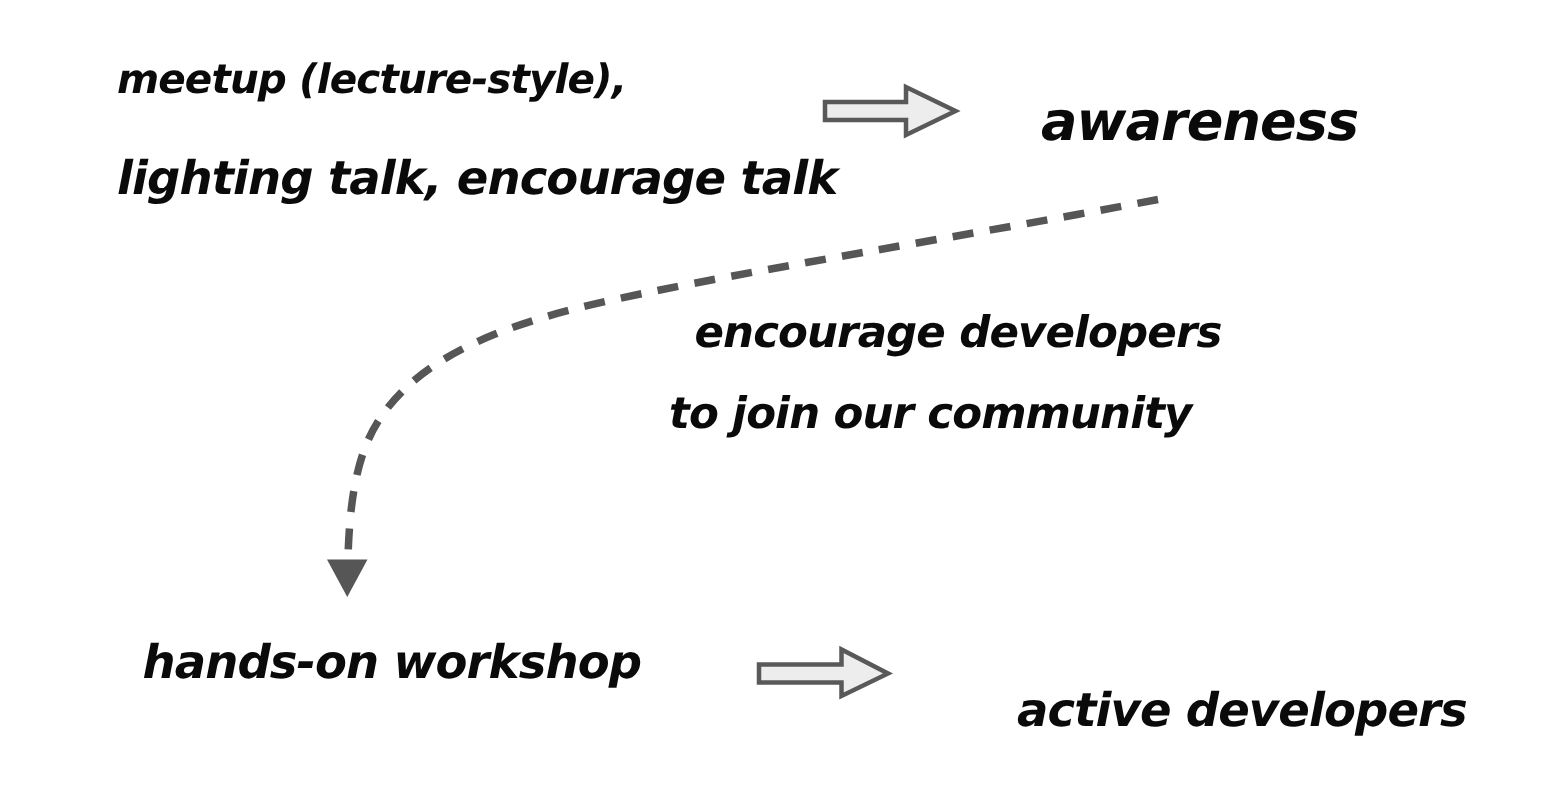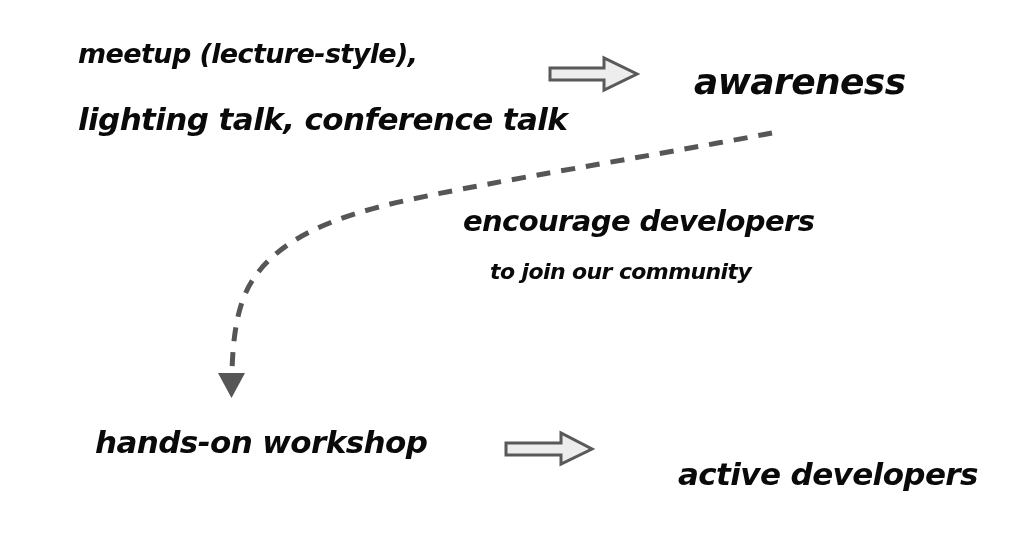--- a/index.html
+++ b/index.html
@@ -33,21 +33,21 @@
   #txt-meetup-line2 {
     left: 78px;  top: 104px; font-size: 31px; line-height: 1;
   }
   #txt-awareness {
     left: 694px; top: 64px;  font-size: 36px; line-height: 1;
   }
   #txt-encourage-line1 {
     left: 446px; top: 207px; font-size: 29px; line-height: 1; margin-left: 17px;
   }
   #txt-encourage-line2 {
-    left: 446px; top: 261px; font-size: 22px; line-height: 1; margin-left: 44px;
+    left: 446px; top: 261px; font-size: 29px; line-height: 1;
   }
   #txt-workshop {
     left: 95px;  top: 427px; font-size: 31px; line-height: 1;
   }
   #txt-active-devs {
     left: 678px; top: 427px; font-size: 31px; line-height: 1; margin-top: 32px;
   }
 
   
   #vector-layer {
@@ -59,21 +59,21 @@
   }
   #vector-layer .pointer { pointer-events: auto; }
 </style>
 </head>
 <body>
 
 <div id="canvas">
 
   <div class="hand" id="txt-meetup-line1">meetup (lecture-style),</div>
 
-  <div class="hand" id="txt-meetup-line2">lighting talk, conference talk</div>
+  <div class="hand" id="txt-meetup-line2">lighting talk, encourage talk</div>
 
   <div class="hand" id="txt-awareness">awareness</div>
 
   <div class="hand" id="txt-encourage-line1">encourage developers</div>
 
   <div class="hand" id="txt-encourage-line2">to join our community</div>
 
   <div class="hand" id="txt-workshop">hands-on workshop</div>
 
   <div class="hand" id="txt-active-devs">active developers</div>

